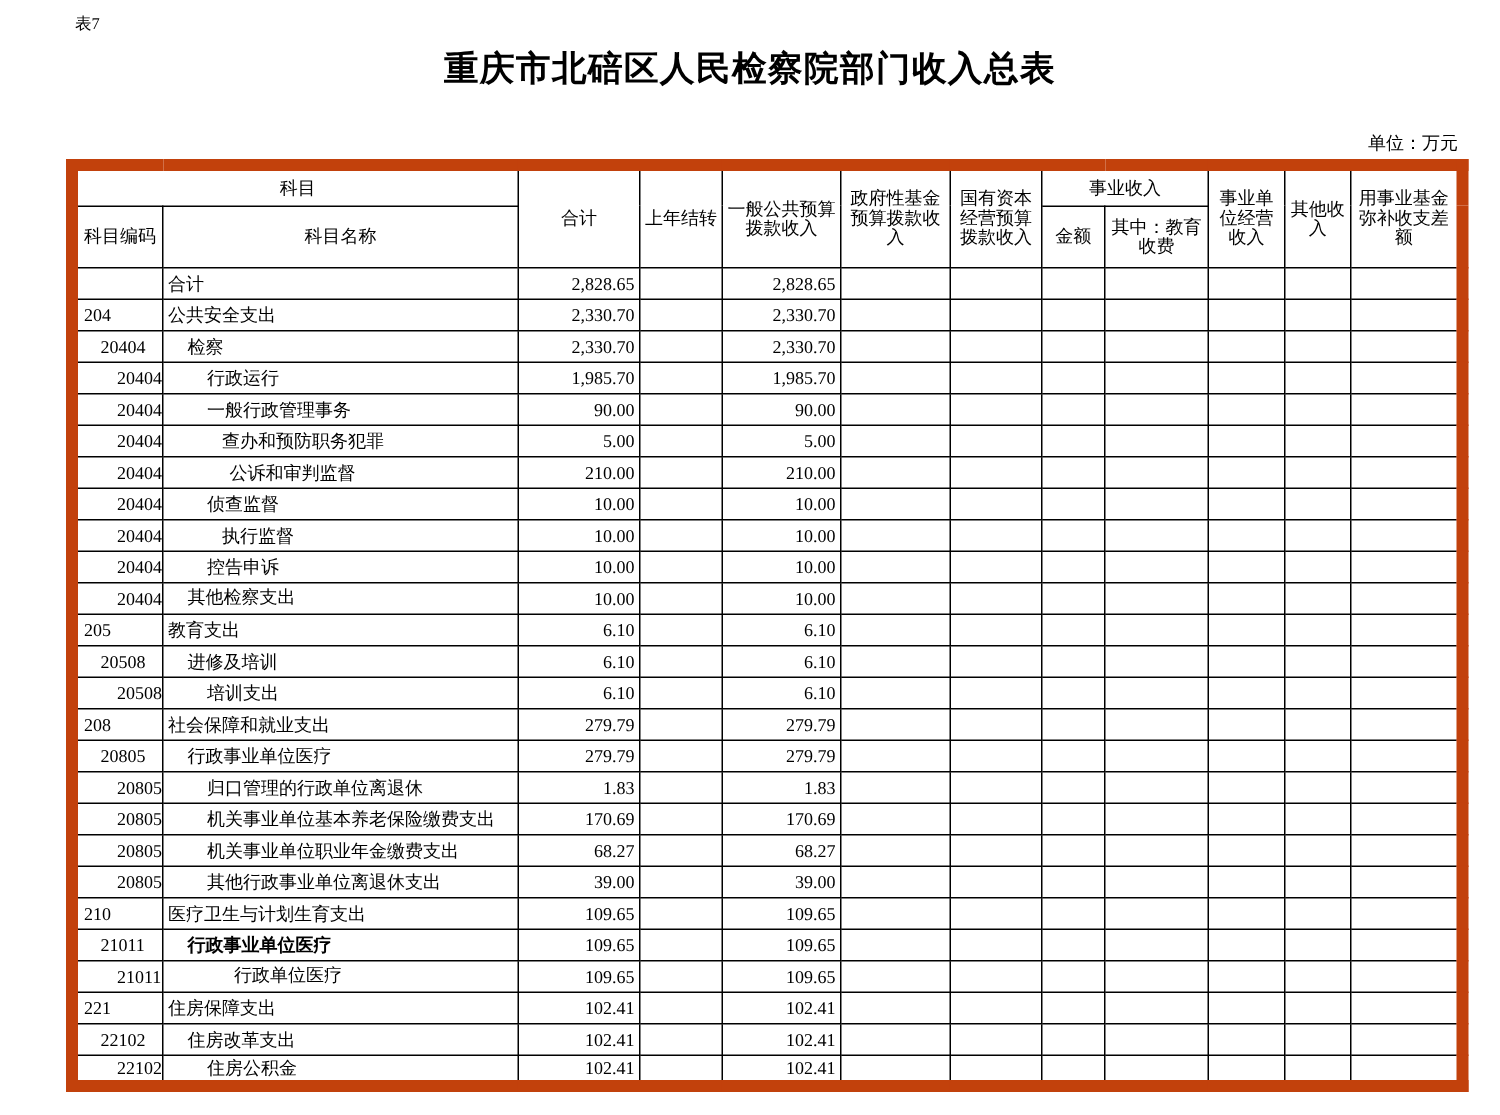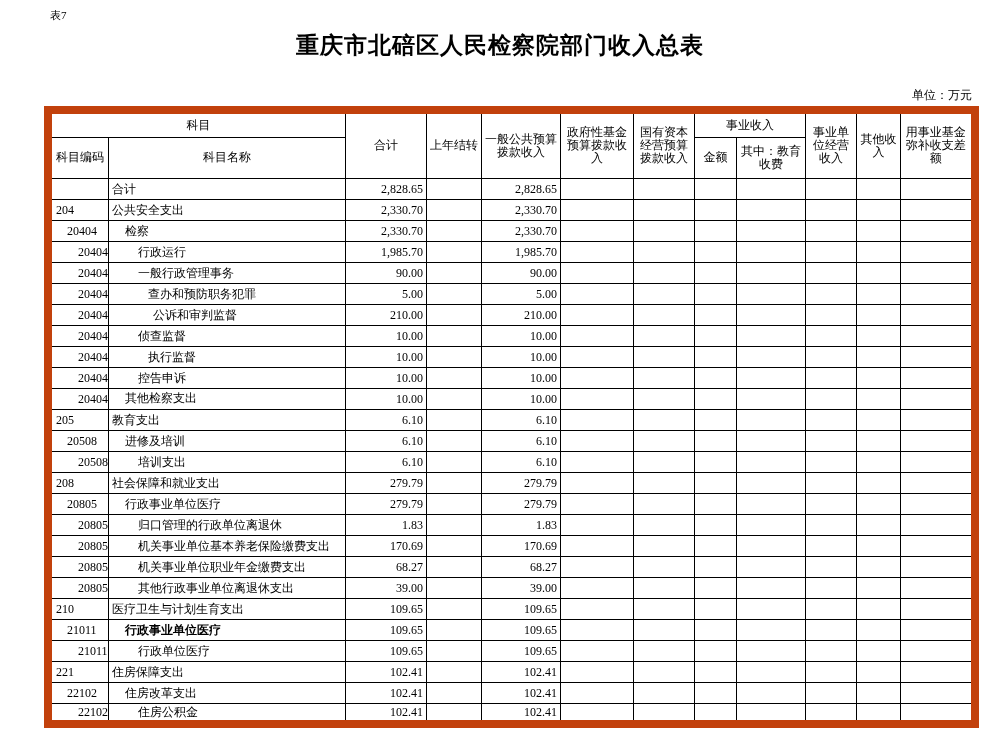--- a/index.html
+++ b/index.html
@@ -432,21 +432,21 @@
         <td class="c-num"></td>
         <td class="c-num"></td>
         <td class="c-num"></td>
         <td class="c-num"></td>
         <td class="c-num"></td>
         <td class="c-num"></td>
         <td class="c-num"></td>
       </tr>
       <tr>
         <td class="c-code" style="padding-left: 26px;">21011</td>
-        <td class="c-name" style="padding-left: 29px;">行政单位医疗</td>
+        <td class="c-name" style="padding-left: 47px; font-family: Liberation Mono, monospace;">行政单位医疗</td>
         <td class="c-num">109.65</td>
         <td class="c-num"></td>
         <td class="c-num">109.65</td>
         <td class="c-num"></td>
         <td class="c-num"></td>
         <td class="c-num"></td>
         <td class="c-num"></td>
         <td class="c-num"></td>
         <td class="c-num"></td>
         <td class="c-num"></td>

